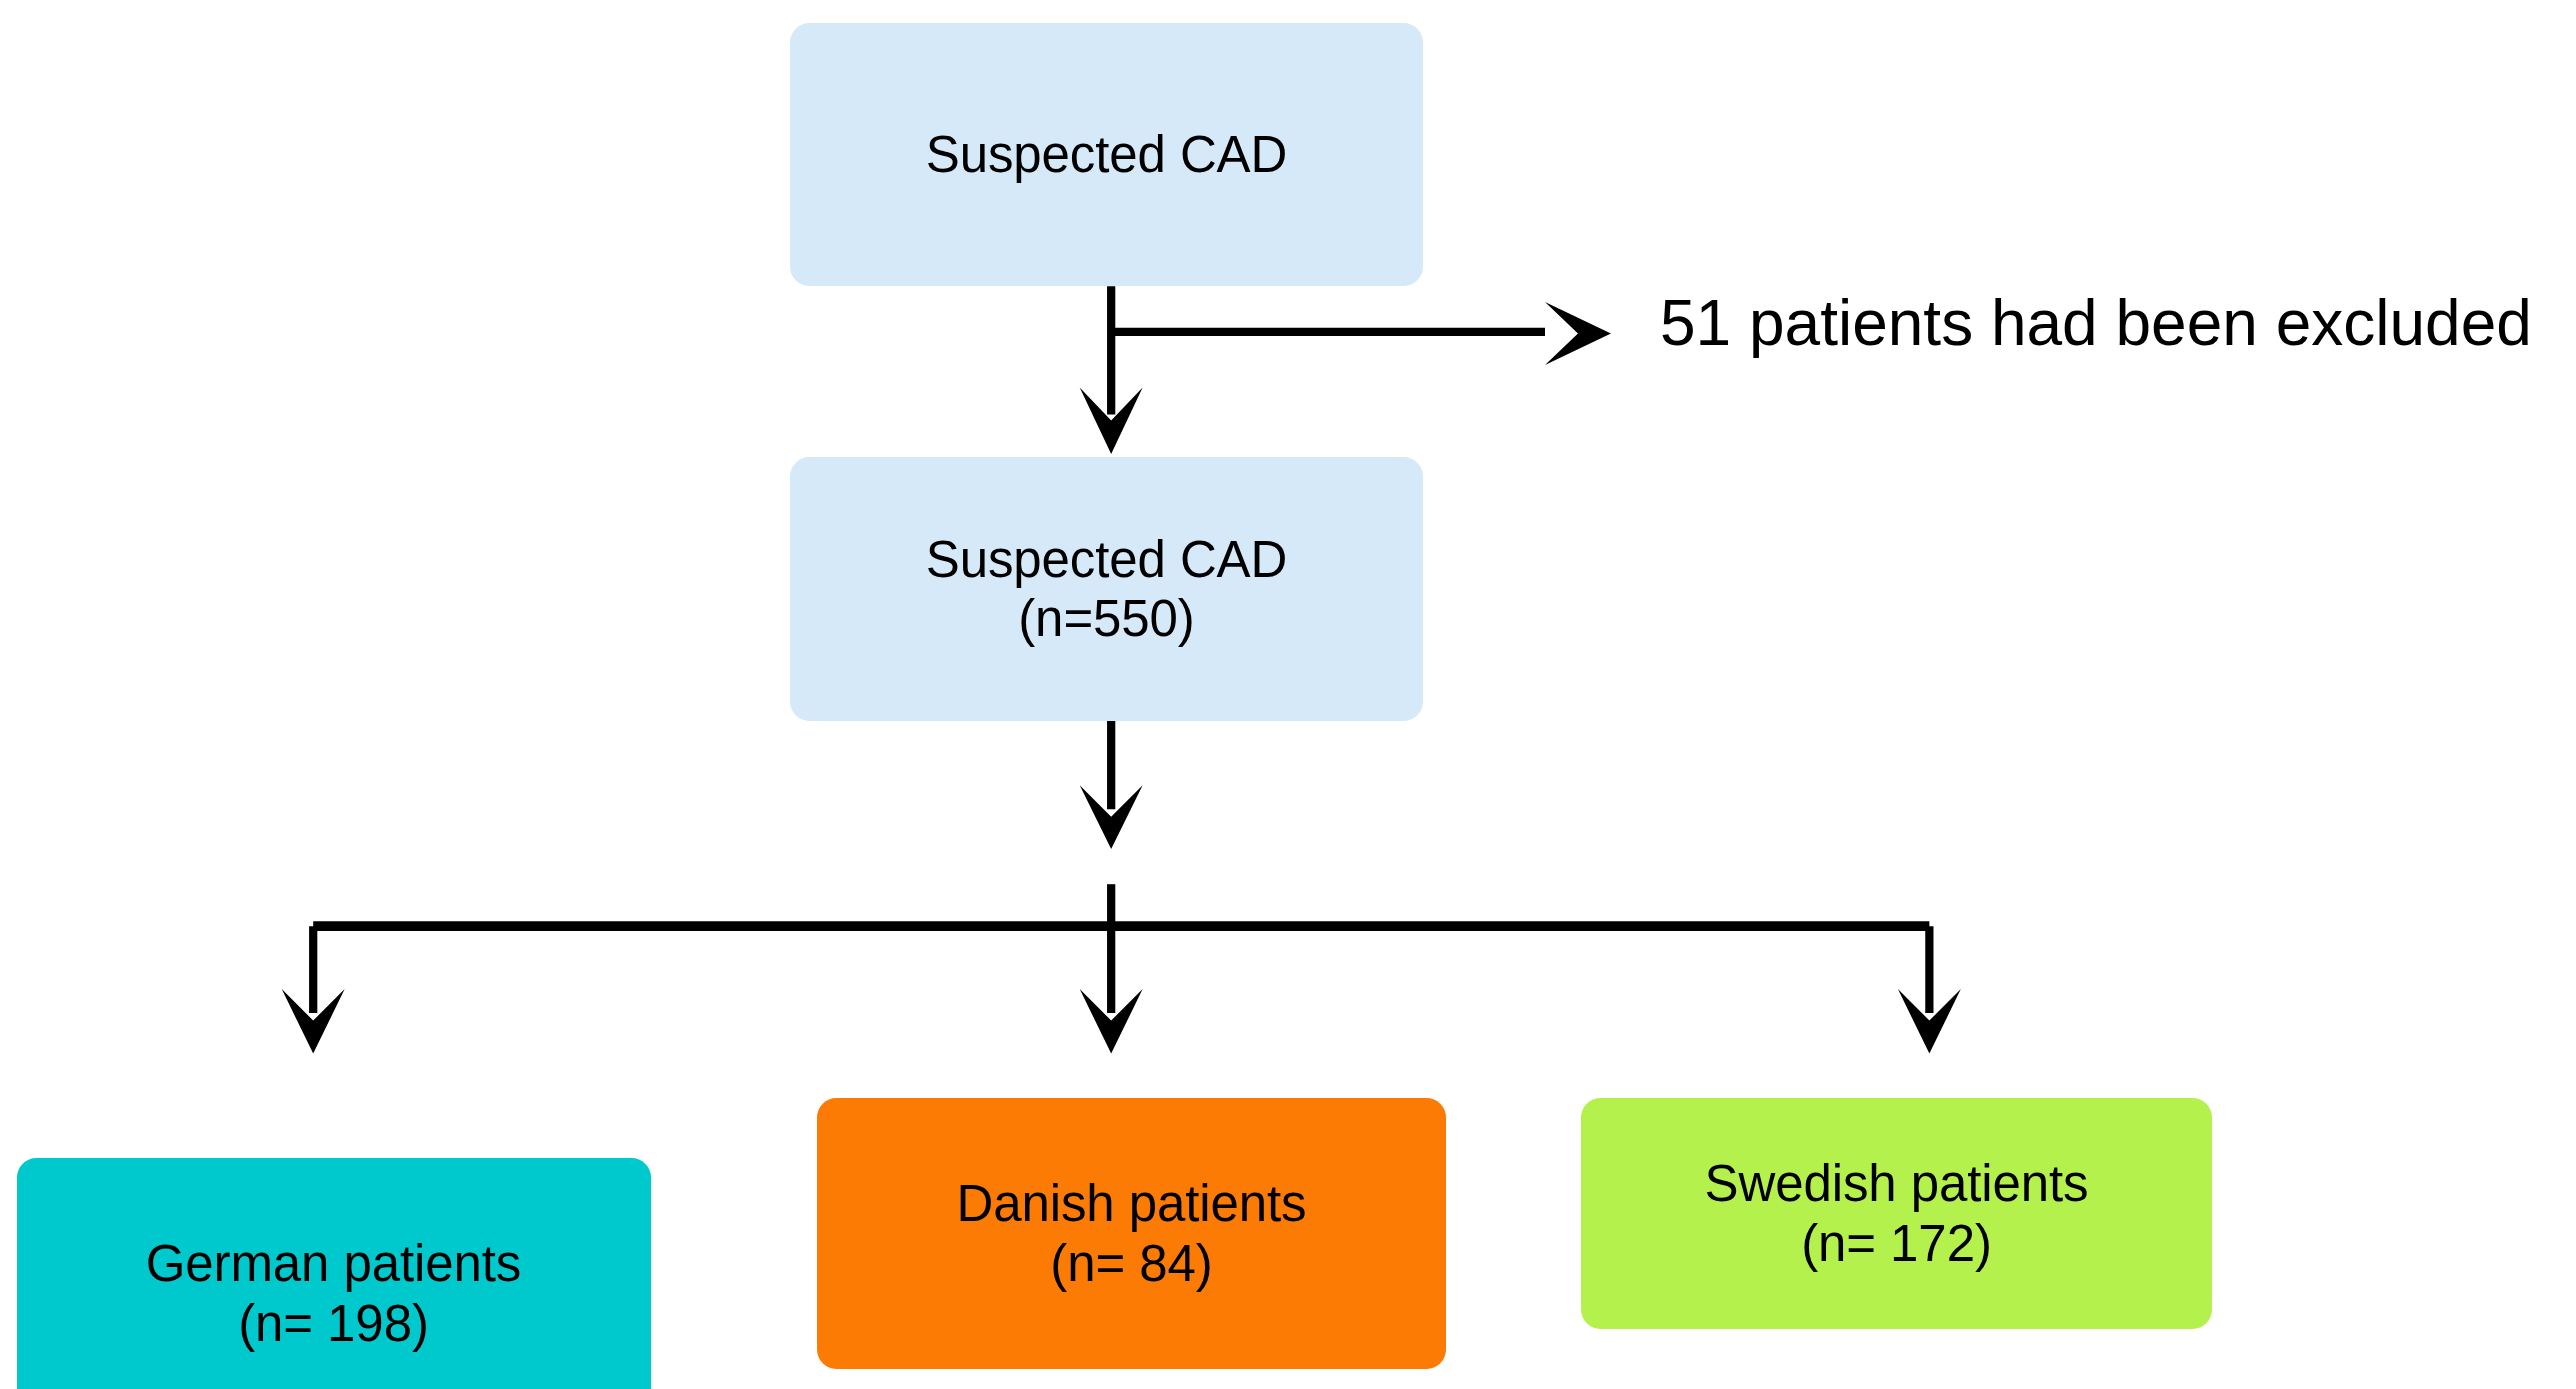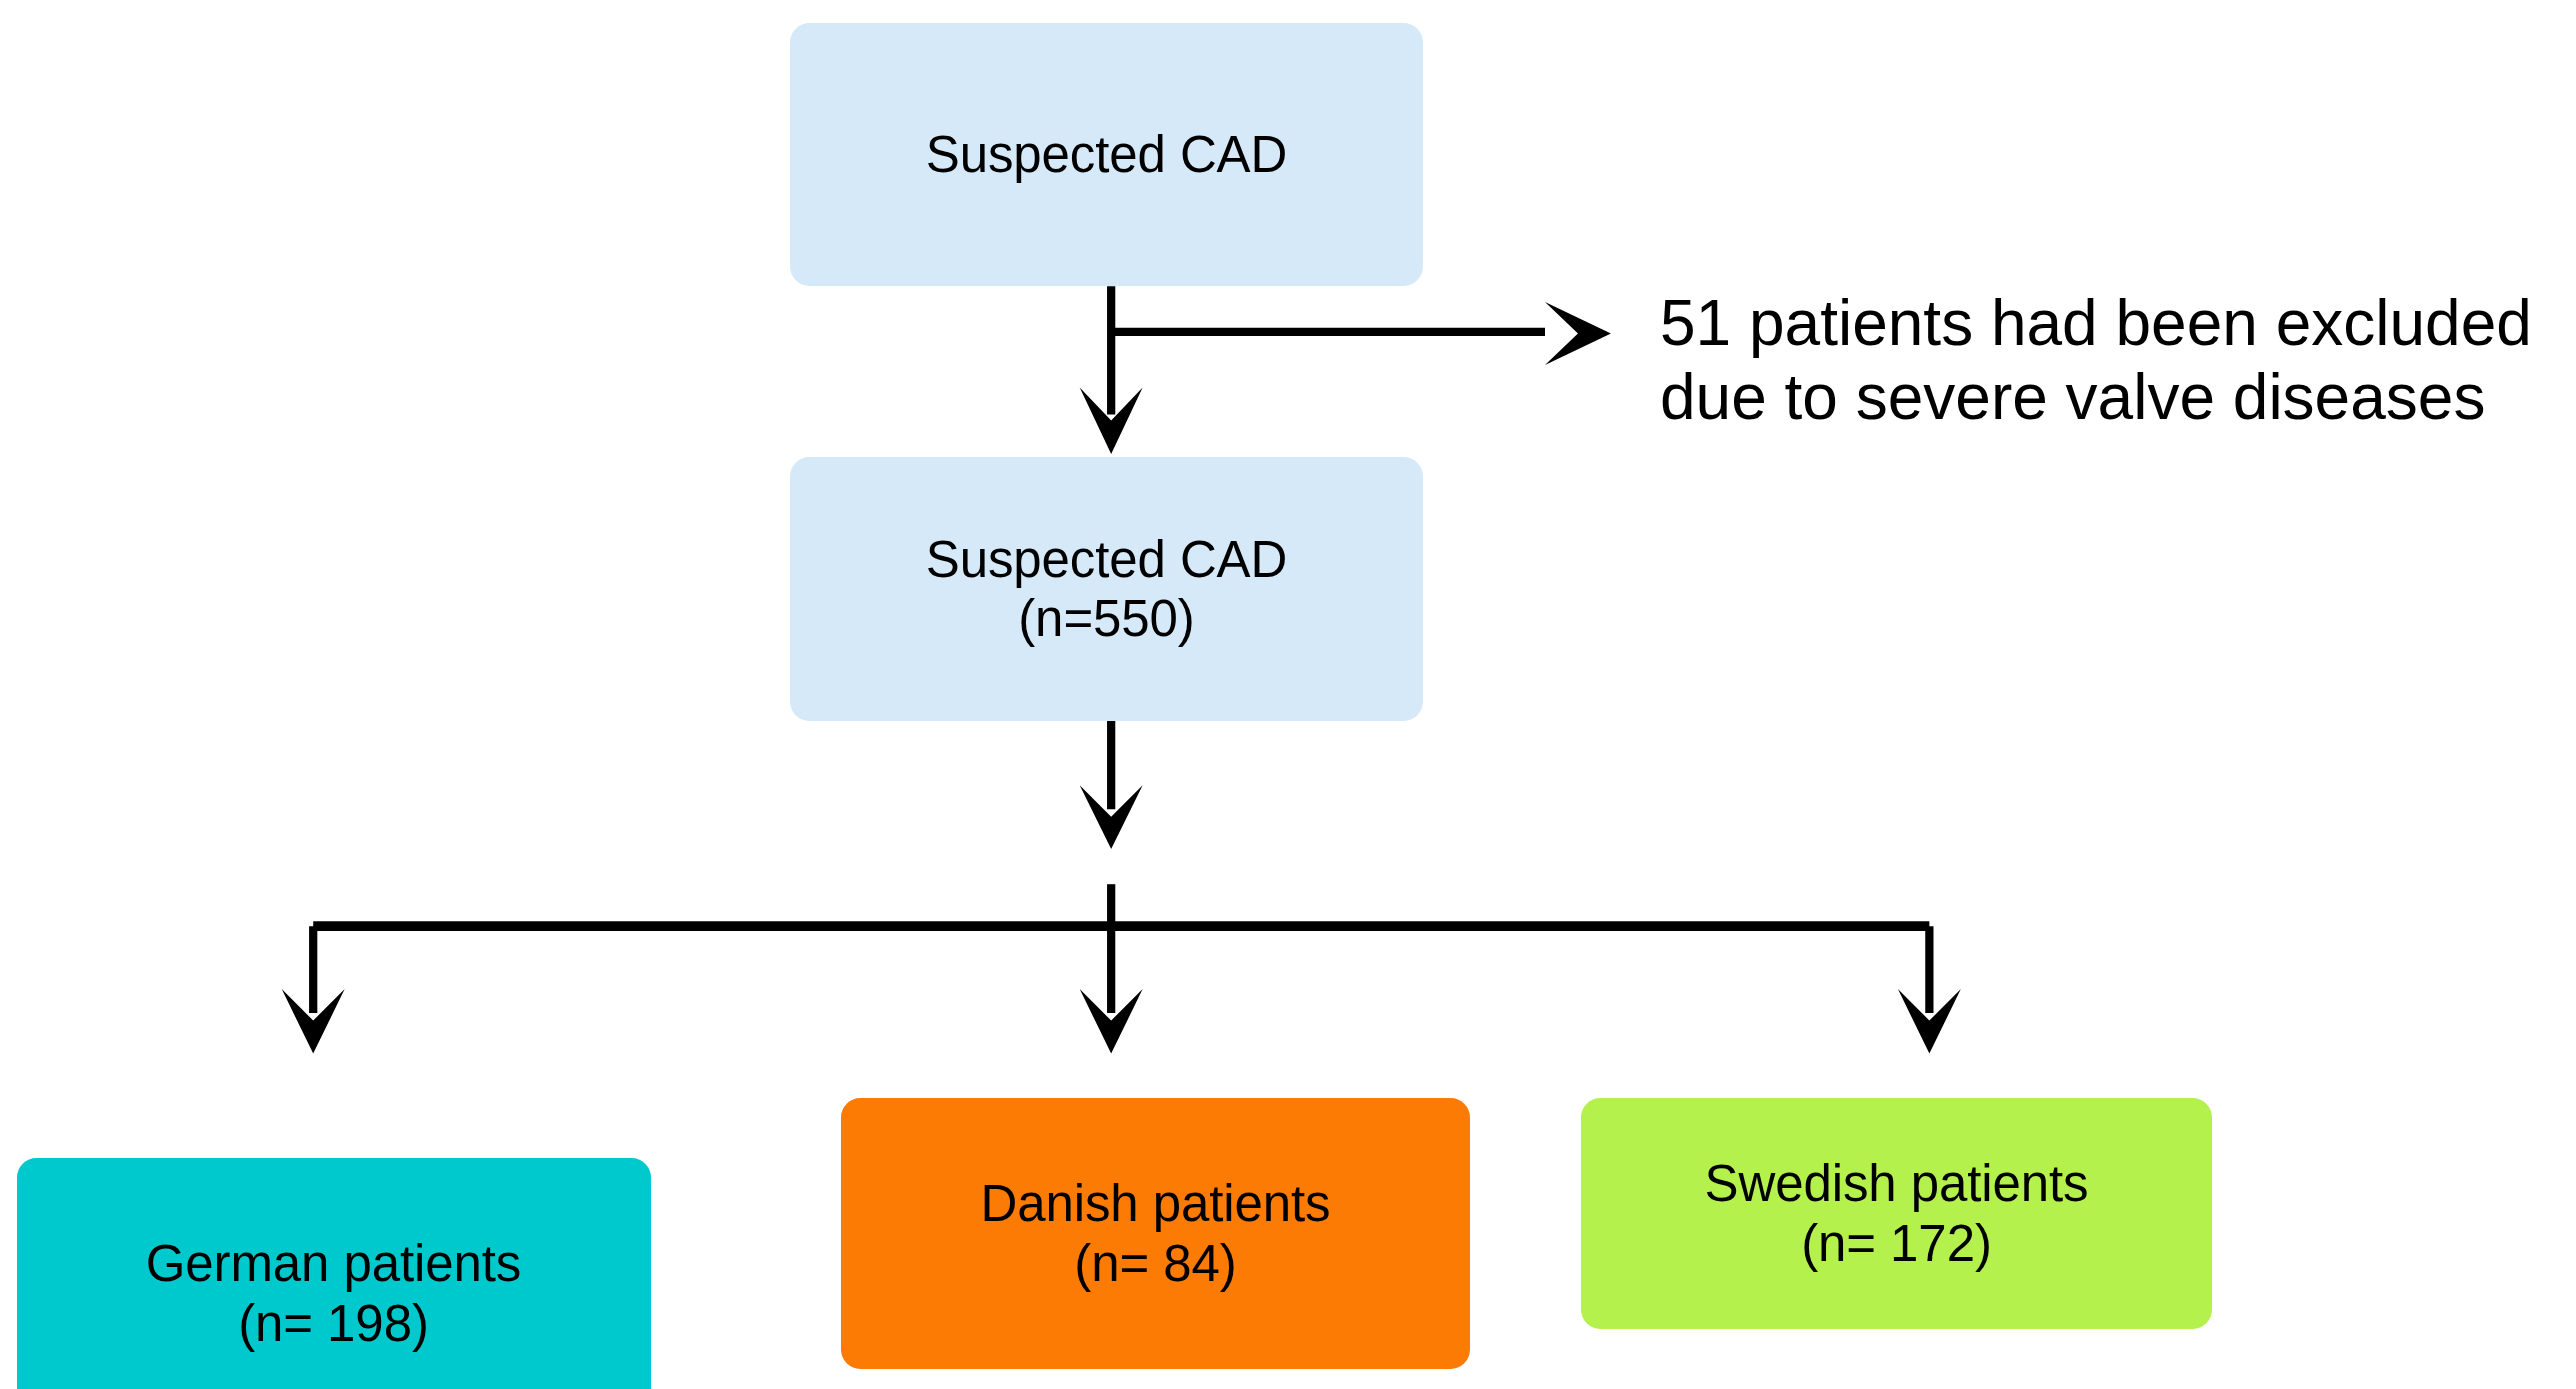--- a/index.html
+++ b/index.html
@@ -44,21 +44,20 @@
     left: 790px; top: 457px; width: 633px; height: 264px;
     background: #d6e9f8;
   }
   #node-german {
     left: 16.5px; top: 1158px; width: 634px; height: 271px;
     background: #00c9ce;
   }
   #node-danish {
     left: 817px; top: 1098px; width: 629px; height: 271px;
     background: #fb7b05;
-    margin-left: 24px;
   }
   #node-swedish {
     left: 1581px; top: 1098px; width: 631px; height: 231px;
     background: #b4f14d;
   }
   
   #exclusion-note {
     position: absolute;
     left: 1660px;
     top: 286px;
@@ -133,21 +132,20 @@
     <span class="line1">Suspected CAD</span>
   </div>
 
   <div class="node" id="node-suspected-cad-filtered" style="background: rgb(214, 233, 248);">
     <span class="line1">Suspected CAD</span>
     <span class="line2">(n=550)</span>
   </div>
 
   <div id="exclusion-note">
     <span class="line1">51 patients had been excluded</span>
-    <span class="line2">due to severe valve diseases</span>
   </div>
 
   <div class="node" id="node-german" style="background: rgb(0, 201, 206);">
     <span class="line1">German patients</span>
     <span class="line2">(n= 198)</span>
   </div>
 
   <div class="node" id="node-danish" style="background: rgb(251, 123, 5);">
     <span class="line1">Danish patients</span>
     <span class="line2">(n= 84)</span>

